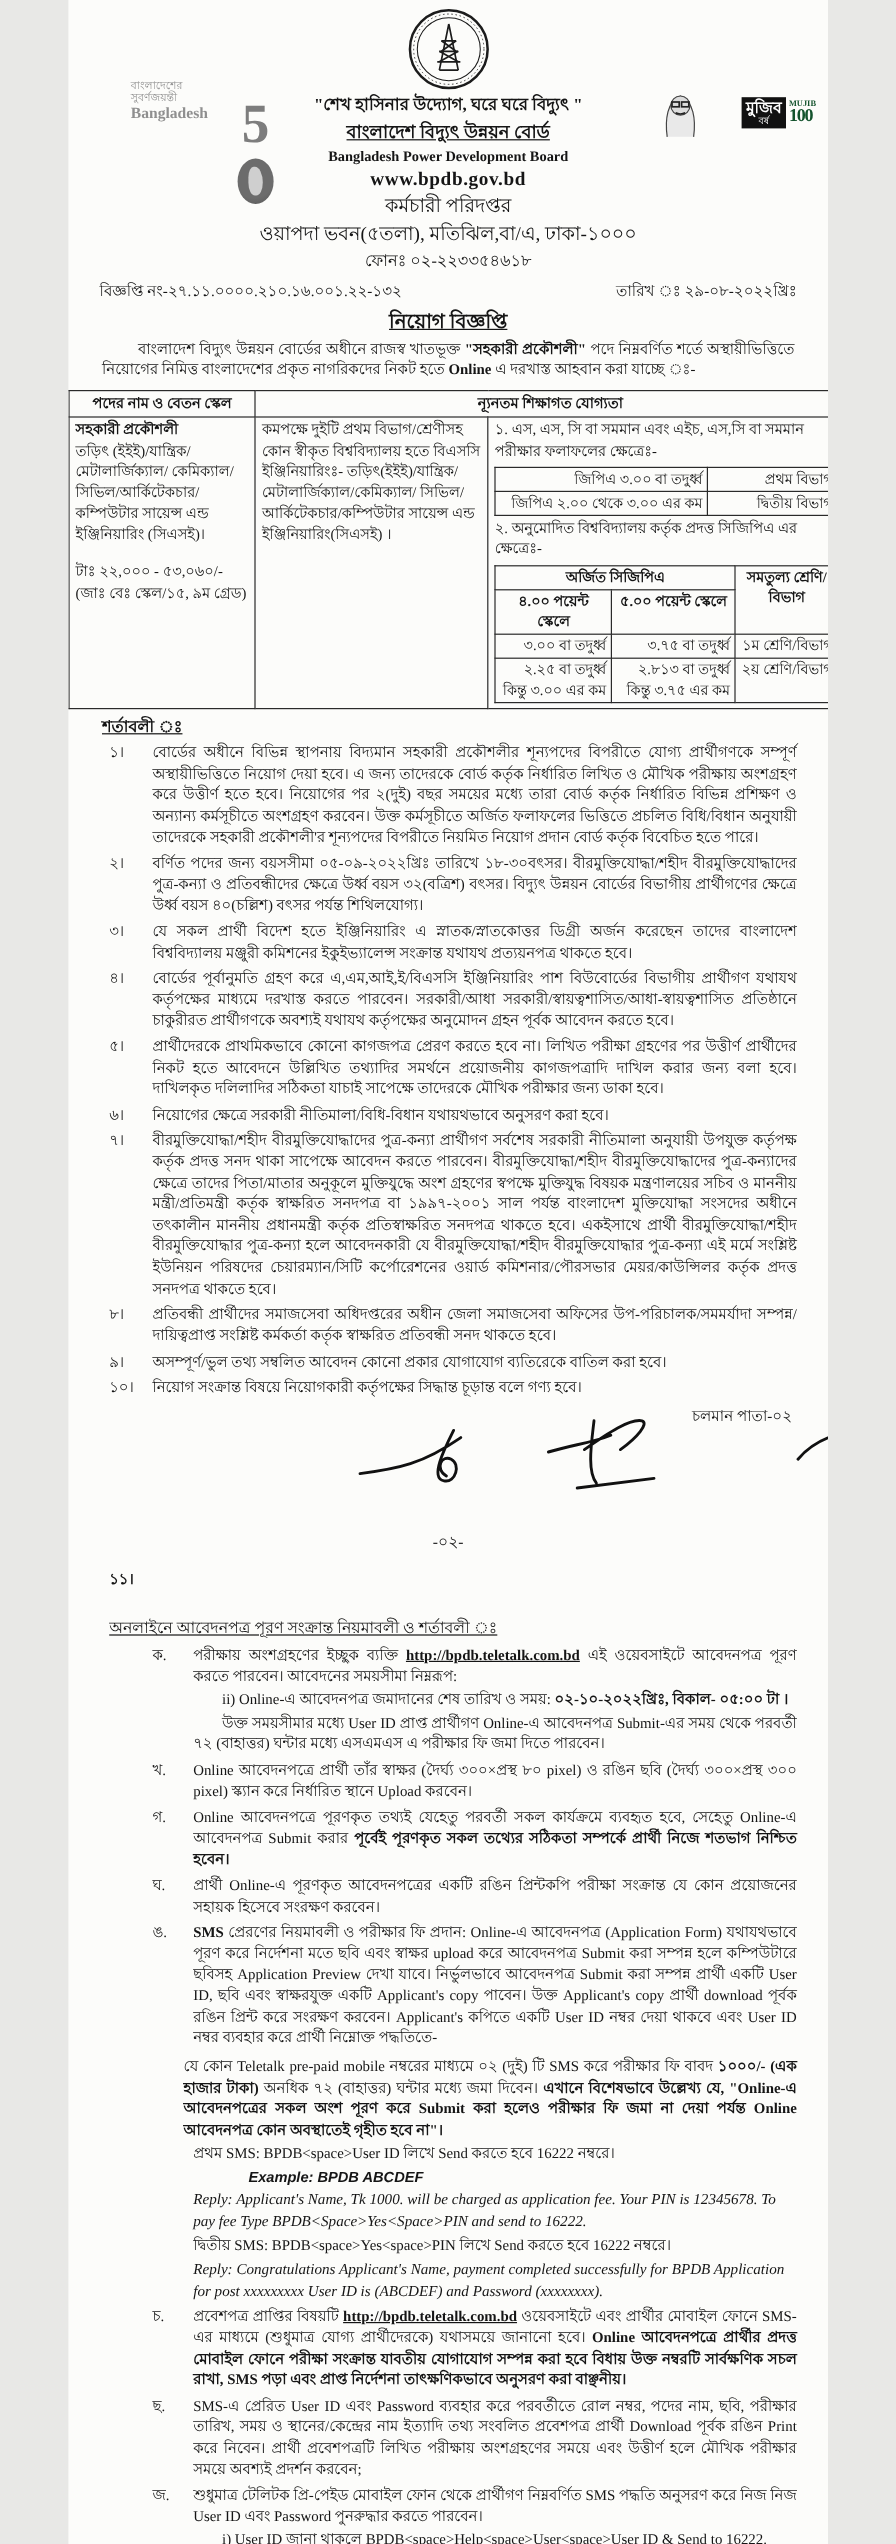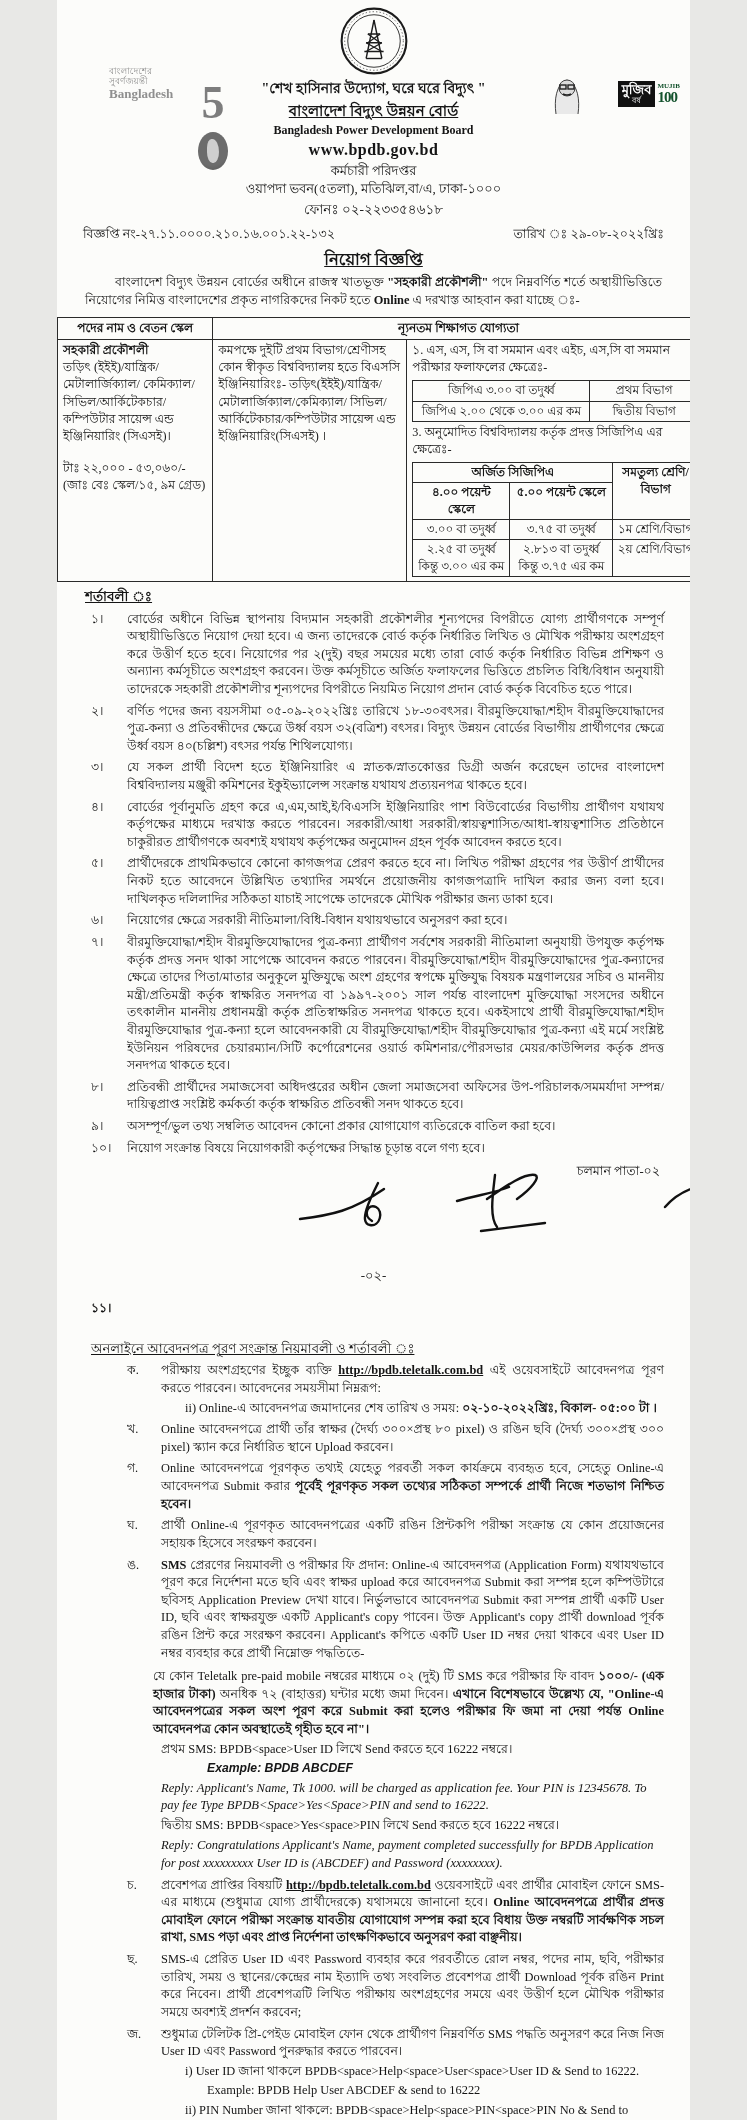--- a/index.html
+++ b/index.html
@@ -9,21 +9,21 @@
     font-family:"Liberation Serif","DejaVu Serif",serif;
     font-size:12.4px;line-height:1.42;
   }
   
   .hdr{text-align:center;padding-top:6px;}
   .seal{display:block;margin:0 auto;}
   .slogan{font-weight:700;font-size:14px;margin-top:3px;}
   .orgbn{font-weight:700;font-size:15px;text-decoration:underline;margin-top:2px;}
   .orgen{font-weight:700;font-size:12px;}
   .web{font-weight:700;font-size:16px;letter-spacing:.5px;}
-  .dept,.addr{font-size:13px;}
+  .dept,.addr{font-size:16px;}
   .phone{font-size:13.5px;margin-top:1px;}
   .logo50{position:absolute;left:52px;top:66px;color:#8f8f8f;width:130px;}
   .l50-small{font-size:9px;line-height:1.15;text-align:left;}
   .l50-brand{font-size:13px;font-weight:700;}
   .l50-num{position:absolute;left:78px;top:14px;font-size:46px;font-weight:700;color:#7d7d7d;line-height:1;}
   .l50-zero{display:inline-block;width:30px;height:38px;background:radial-gradient(circle at 45% 45%,#6c6c6c 60%,#555 100%);border-radius:50%;vertical-align:-6px;position:relative;}
   .l50-zero:after{content:"";position:absolute;left:9px;top:7px;width:12px;height:24px;background:#cfcfcf;border-radius:40% 60% 50% 50%;}
   .mujib{position:absolute;right:10px;top:72px;display:flex;align-items:center;gap:2px;}
   .mj-box{background:#111;color:#fff;padding:2px 4px;text-align:center;line-height:1.05;margin-left:32px;}
   .mj-b1{display:block;font-weight:700;font-size:13px;}
@@ -34,21 +34,21 @@
   
   .memo{display:flex;justify-content:space-between;padding:0 26px;margin-top:7px;font-size:12.6px;}
   .title{text-align:center;font-weight:700;font-size:16.5px;text-decoration:underline;margin:4px 0 3px;}
   .intro{padding:0 28px;text-align:justify;text-indent:30px;}
   
   table.job{border-collapse:collapse;margin:7px auto 0;width:648px;font-size:12.2px;}
   table.job>tbody>tr>td,table.job>tbody>tr>th{border:1.2px solid #2a2a2a;padding:2px 5px;vertical-align:top;}
   table.job th{font-weight:700;}
   .pay{margin-top:14px;}
   table.inner{border-collapse:collapse;width:100%;margin:4px 0 2px;font-size:12px;}
-  table.inner td,table.inner th{border:1.1px solid #2a2a2a;padding:1px 4px;text-align:center;vertical-align:top;}
+  table.inner td,table.inner th{border:1.1px solid #2a2a2a;padding:1px 4px;text-align:right;vertical-align:top;}
   table.inner th{font-weight:700;text-align:center;}
   
   .sech{padding:0 28px;font-weight:700;font-size:13.5px;text-decoration:underline;margin-top:5px;}
   .cond{display:flex;padding:0 26px 0 34px;margin-top:4px;}
   .cond .n{flex:0 0 36px;}
   .cond .t{flex:1;text-align:justify;}
   
   .sigstrip{position:relative;height:96px;}
   .contnote{position:absolute;right:30px;top:6px;font-size:12.6px;}
   .sig{position:absolute;}
@@ -158,21 +158,21 @@
               <tr>
                 <td style="width:62%">জিপিএ ৩.০০ বা তদুর্ধ্ব</td>
                 <td>প্রথম বিভাগ</td>
               </tr>
               <tr>
                 <td>জিপিএ ২.০০ থেকে ৩.০০ এর কম</td>
                 <td>দ্বিতীয় বিভাগ</td>
               </tr>
             </tbody>
           </table>
-          <div>3. অনুমোদিত বিশ্ববিদ্যালয় কর্তৃক প্রদত্ত সিজিপিএ এর ক্ষেত্রেঃ-</div>
+          <div>২. অনুমোদিত বিশ্ববিদ্যালয় কর্তৃক প্রদত্ত সিজিপিএ এর ক্ষেত্রেঃ-</div>
           <table class="inner">
             <tbody>
               <tr>
                 <th colspan="2">অর্জিত সিজিপিএ</th>
                 <th rowspan="2" style="width:30%">সমতুল্য শ্রেণি/ বিভাগ</th>
               </tr>
               <tr>
                 <th>৪.০০ পয়েন্ট স্কেলে</th>
                 <th>৫.০০ পয়েন্ট স্কেলে</th>
               </tr>
@@ -254,20 +254,21 @@
   <div class="s11h">
     <span class="n">১১।</span>
     <span class="t">অনলাইনে আবেদনপত্র পূরণ সংক্রান্ত নিয়মাবলী ও শর্তাবলী ঃ</span>
   </div>
 
   <div class="sub">
     <span class="l">ক.</span>
     <span class="t"><span>পরীক্ষায় অংশগ্রহণের ইচ্ছুক ব্যক্তি </span><span style="font-weight: 700; text-decoration: underline;">http://bpdb.teletalk.com.bd</span><span> এই ওয়েবসাইটে আবেদনপত্র পূরণ করতে পারবেন। আবেদনের সময়সীমা নিম্নরূপ:</span></span>
   </div>
   <div class="ind"><span>ii) Online-এ আবেদনপত্র জমাদানের শেষ তারিখ ও সময়: </span><span style="font-weight: 700;">০২-১০-২০২২খ্রিঃ, বিকাল- ০৫:০০ টা ।</span></div>
+  <div class="plain" style="text-indent:24px">উক্ত সময়সীমার মধ্যে User ID প্রাপ্ত প্রার্থীগণ Online-এ আবেদনপত্র Submit-এর সময় থেকে পরবর্তী ৭২ (বাহাত্তর) ঘন্টার মধ্যে এসএমএস এ পরীক্ষার ফি জমা দিতে পারবেন।</div>
 
   <div class="sub">
     <span class="l">খ.</span>
     <span class="t">Online আবেদনপত্রে প্রার্থী তাঁর স্বাক্ষর (দৈর্ঘ্য ৩০০×প্রস্থ ৮০ pixel) ও রঙিন ছবি (দৈর্ঘ্য ৩০০×প্রস্থ ৩০০ pixel)  স্ক্যান করে নির্ধারিত স্থানে Upload করবেন।</span>
   </div>
   <div class="sub">
     <span class="l">গ.</span>
     <span class="t"><span>Online আবেদনপত্রে পূরণকৃত তথ্যই যেহেতু পরবর্তী সকল কার্যক্রমে ব্যবহৃত হবে, সেহেতু Online-এ আবেদনপত্র Submit করার </span><span style="font-weight: 700;">পূর্বেই পূরণকৃত সকল তথ্যের সঠিকতা সম্পর্কে প্রার্থী নিজে শতভাগ নিশ্চিত হবেন।</span></span>
   </div>
   <div class="sub">

